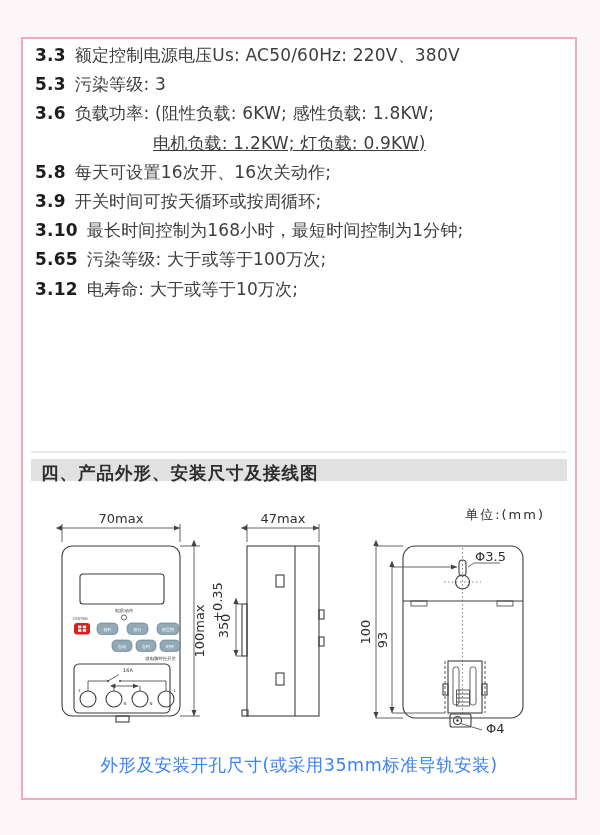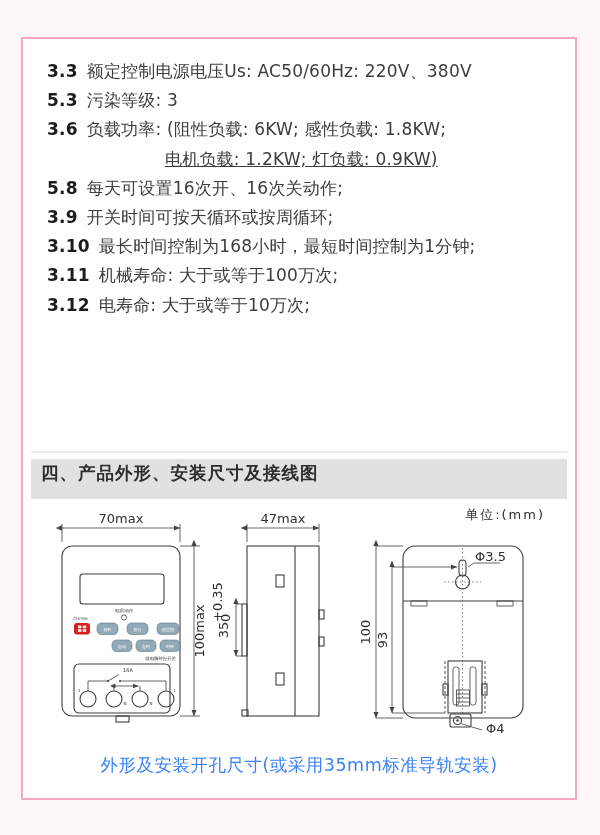--- a/index.html
+++ b/index.html
@@ -6,32 +6,32 @@
   body{
     width:600px;height:835px;position:relative;
     background:#fdf7f9;
     font-family:"DejaVu Sans","Liberation Sans",sans-serif;
     -webkit-font-smoothing:antialiased;
   }
   .page-box{
     position:absolute;left:21px;top:37px;width:556px;height:763px;
     background:#ffffff;border:2px solid #f3a9c6;box-sizing:border-box;
   }
-  .specs{position:absolute;top:18px;left:12px;right:8px;margin-left:12px;}
+  .specs{position:absolute;top:2px;left:12px;right:8px;}
   .spec-row{
     font-size:17px;line-height:29.2px;color:#3d3d3d;
     letter-spacing:0.2px;
   }
   .spec-row .num{font-weight:700;color:#1c1c1c;margin-right:9px;}
   .spec-row.indent{padding-left:118px;text-decoration:underline;}
   .divider-line{
     position:absolute;left:8px;right:8px;top:412px;height:2px;background:#ececec;
   }
   .section-bar{
-    position:absolute;left:8px;right:8px;top:420px;height:40px;
+    position:absolute;left:8px;right:8px;top:420px;height:22px;
     background:#e1e1e1;color:#2d2d2d;font-weight:700;font-size:17.5px;
     line-height:29px;padding-left:10px;letter-spacing:1px;box-sizing:border-box;
   }
   .drawing-svg{position:absolute;left:1px;top:461px;}
   .caption{
     position:absolute;left:0;right:0;top:714px;text-align:center;
     font-size:17.5px;color:#3b82f6;letter-spacing:0.5px;
   }
   
   .ol{fill:none;stroke:#3e3e3e;stroke-width:1.1;}
@@ -50,21 +50,21 @@
 <div class="page-box">
 
   <div class="specs">
     <div class="spec-row"><span class="num">3.3</span><span>额定控制电源电压Us: AC50/60Hz: 220V、380V</span></div>
     <div class="spec-row"><span class="num">5.3</span><span>污染等级: 3</span></div>
     <div class="spec-row"><span class="num">3.6</span><span>负载功率: (阻性负载: 6KW; 感性负载: 1.8KW;</span></div>
     <div class="spec-row indent"><span>电机负载: 1.2KW;  灯负载: 0.9KW)</span></div>
     <div class="spec-row"><span class="num">5.8</span><span>每天可设置16次开、16次关动作;</span></div>
     <div class="spec-row"><span class="num">3.9</span><span>开关时间可按天循环或按周循环;</span></div>
     <div class="spec-row"><span class="num">3.10</span><span>最长时间控制为168小时，最短时间控制为1分钟;</span></div>
-    <div class="spec-row"><span class="num">3.11</span><span>机械寿命: 大于或等于100万次;</span></div>
+    <div class="spec-row"><span class="num">5.65</span><span>污染等级: 大于或等于100万次;</span></div>
     <div class="spec-row"><span class="num">3.12</span><span>电寿命: 大于或等于10万次;</span></div>
   </div>
 
   <div class="divider-line"></div>
 
   <div class="section-bar">四、产品外形、安装尺寸及接线图</div>
 
   <svg class="drawing-svg" width="552" height="250" viewBox="0 0 552 250">
     <defs>
       <marker id="arrE" markerWidth="9" markerHeight="8" refX="7" refY="3" orient="auto">

